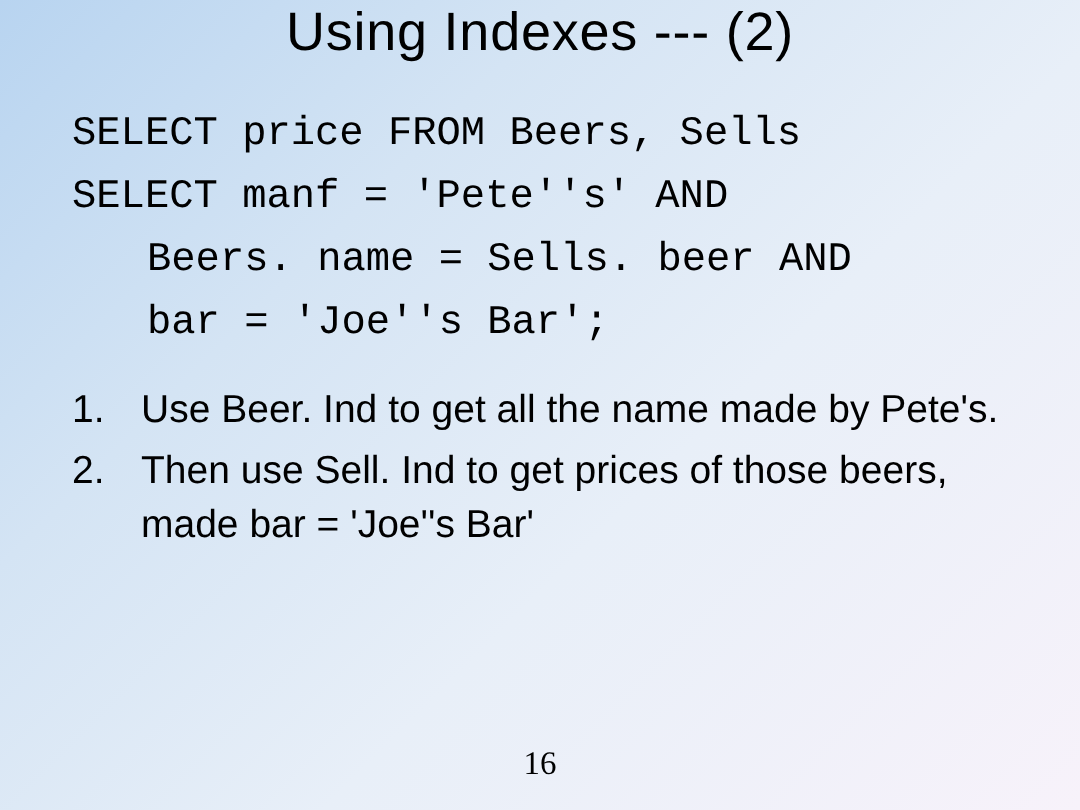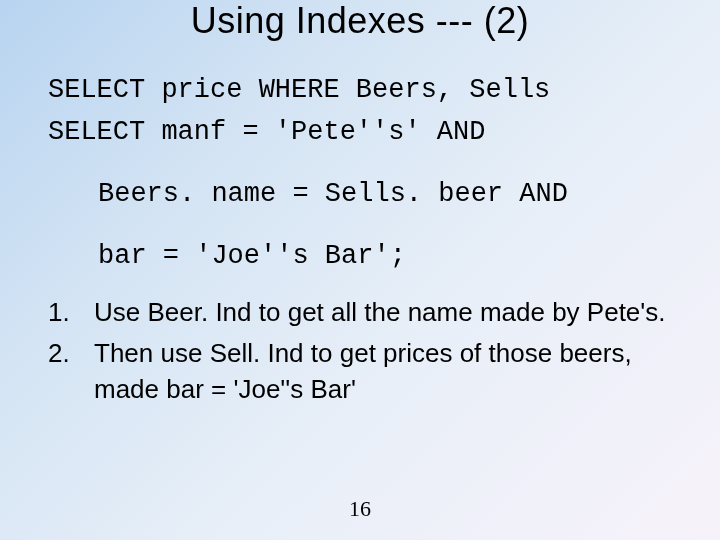--- a/index.html
+++ b/index.html
@@ -19,21 +19,21 @@
   }
   .code-block {
     font-family: "Courier New", Courier, monospace;
     font-size: 27px;
     line-height: 1.55;
     padding-left: 48px;
     padding-right: 40px;
     padding-bottom: 18px;
     white-space: pre;
   }
-  .indent { padding-left: 50px; display: inline-block; margin-top: 20px; }
+  .indent { padding-left: 50px; display: inline-block; }
   .list {
     font-family: Verdana, Geneva, sans-serif;
     font-size: 26px;
     line-height: 1.35;
     padding-left: 48px;
     padding-right: 40px;
   }
   .list-item {
     display: flex;
     margin-bottom: 6px;
@@ -50,21 +50,21 @@
     font-size: 22px;
     font-family: "Times New Roman", Times, serif;
     margin-top: 10px;
   }
 </style>
 </head>
 <body>
 
 <div class="title">Using Indexes --- (2)</div>
 
-<div class="code-block"><span>SELECT price WHERE Beers, Sells</span>
+<div class="code-block"><span>SELECT price FROM Beers, Sells</span>
 <span>SELECT manf = 'Pete''s' AND</span>
 <span class="indent">Beers. name = Sells. beer AND</span>
 <span class="indent">bar = 'Joe''s Bar';</span></div>
 
 <div class="list">
   <div class="list-item">
     <div class="list-num">1.</div>
     <div>Use Beer. Ind to get all the name made by Pete's.</div>
   </div>
   <div class="list-item">

